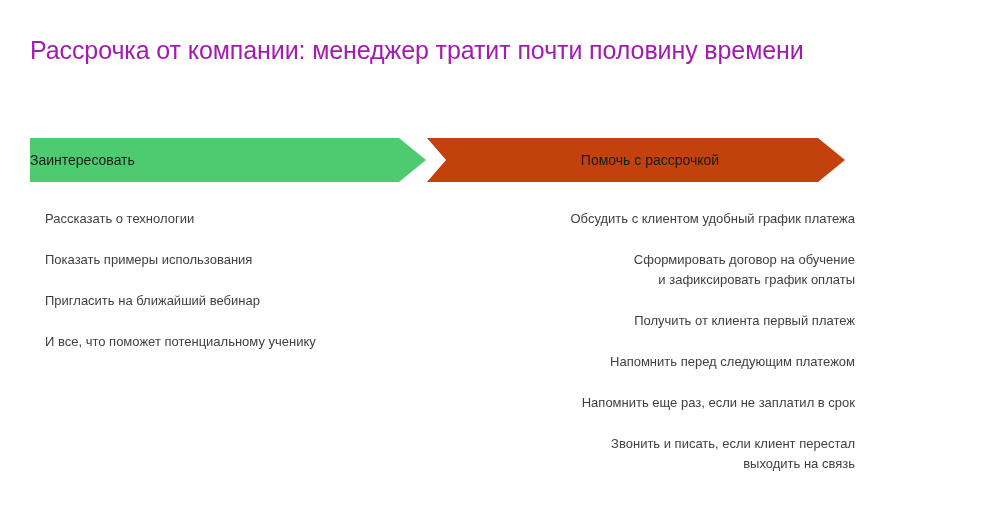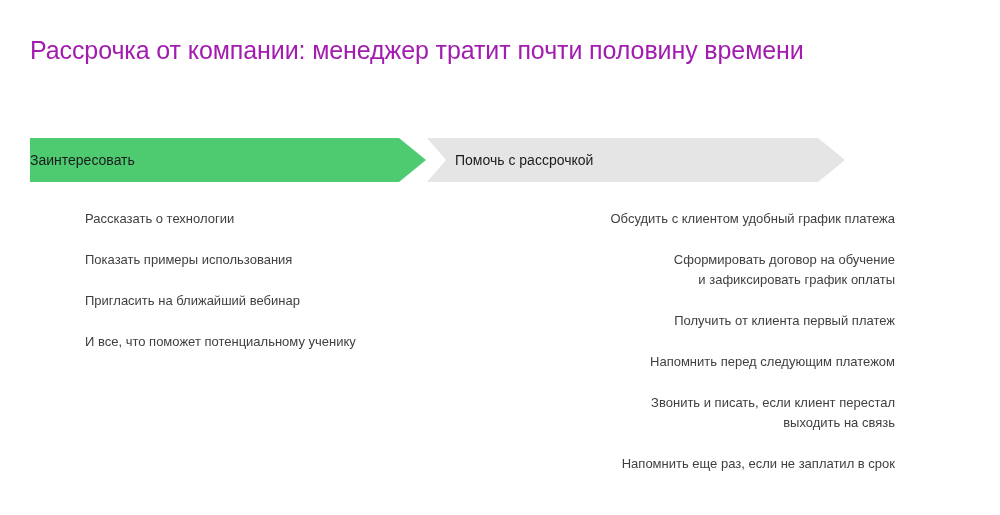--- a/index.html
+++ b/index.html
@@ -74,21 +74,20 @@
   
   #task-columns {
     position: absolute;
     left: 0;
     top: 209px;
     width: 1000px;
   }
   .task-column {
     position: absolute;
     top: 0;
-    margin-left: 40px;
   }
   #column-interest  { left: 45px;  width: 390px; }
   #column-financing { left: 455px; width: 400px; text-align: right; }
 
   .task-item {
     margin-bottom: 21px;
     font-size: 13px;
     line-height: 20px;
     color: #3f3f3f;
   }
@@ -99,21 +98,21 @@
 <body style="background: rgb(255, 255, 255);">
 
 <div id="slide-title">
     <span class="title-line">Рассрочка от компании: менеджер тратит почти половину времени</span>
   </div>
 
 <div id="stage-banners">
   <div class="banner" id="banner-stage-1" style="background: rgb(78, 203, 113);">
     <span class="banner-label">Заинтересовать</span>
   </div>
-  <div class="banner" id="banner-stage-2" style="background: #e5e5e5;">
+  <div class="banner" id="banner-stage-2" style="background: #c2410c; justify-content: center;">
     <span class="banner-label">Помочь с рассрочкой</span>
   </div>
 </div>
 
 <div id="task-columns">
   <div class="task-column" id="column-interest">
       <div class="task-item">
         <span class="task-line">Рассказать о технологии</span>
       </div>
       <div class="task-item">
@@ -134,20 +133,20 @@
         <span class="task-line">Сформировать договор на обучение</span>
         <span class="task-line">и зафиксировать график оплаты</span>
       </div>
       <div class="task-item">
         <span class="task-line">Получить от клиента первый платеж</span>
       </div>
       <div class="task-item">
         <span class="task-line">Напомнить перед следующим платежом</span>
       </div>
       <div class="task-item">
+        <span class="task-line">Напомнить еще раз, если не заплатил в срок</span>
+      </div>
+      <div class="task-item">
         <span class="task-line">Звонить и писать, если клиент перестал</span>
         <span class="task-line">выходить на связь</span>
-      </div>
-      <div class="task-item">
-        <span class="task-line">Напомнить еще раз, если не заплатил в срок</span>
       </div>
     </div>
 </div>
 
 </body></html>

